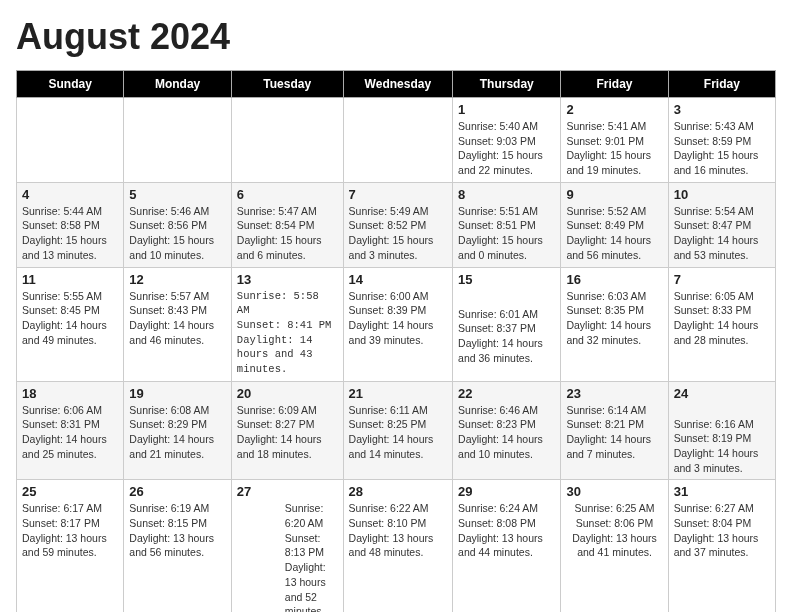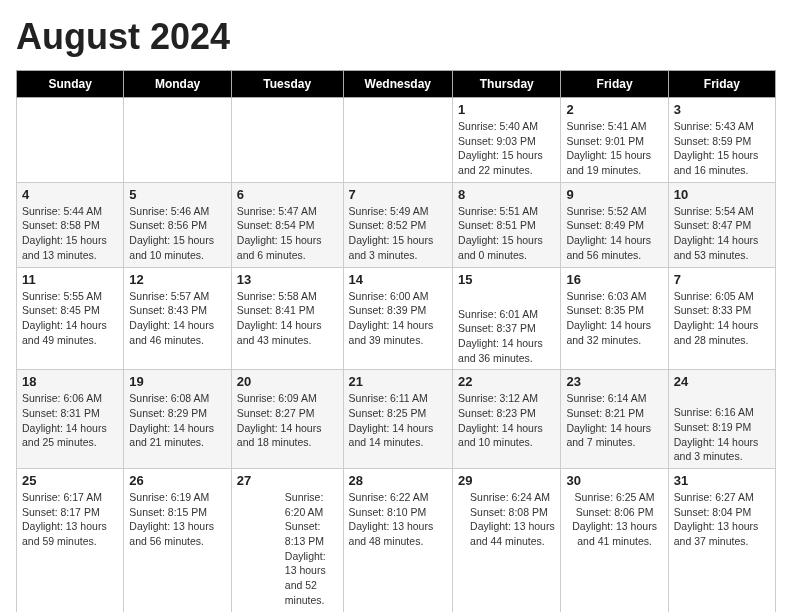--- a/index.html
+++ b/index.html
@@ -188,21 +188,21 @@
 Daylight: 14 hours and 49 minutes.</div>
         </td>
         <td>
           <div class="day-number">12</div>
           <div class="day-info" style="white-space: pre-line;">Sunrise: 5:57 AM
 Sunset: 8:43 PM
 Daylight: 14 hours and 46 minutes.</div>
         </td>
         <td>
           <div class="day-number">13</div>
-          <div class="day-info" style="white-space: pre-line;">Sunrise: 5:58 AM
+          <div class="day-info" style="white-space: pre-line; font-family: Liberation Mono, monospace;">Sunrise: 5:58 AM
 Sunset: 8:41 PM
 Daylight: 14 hours and 43 minutes.</div>
         </td>
         <td>
           <div class="day-number">14</div>
           <div class="day-info" style="white-space: pre-line;">Sunrise: 6:00 AM
 Sunset: 8:39 PM
 Daylight: 14 hours and 39 minutes.</div>
         </td>
         <td>
@@ -244,21 +244,21 @@
 Daylight: 14 hours and 18 minutes.</div>
         </td>
         <td>
           <div class="day-number">21</div>
           <div class="day-info" style="white-space: pre-line;">Sunrise: 6:11 AM
 Sunset: 8:25 PM
 Daylight: 14 hours and 14 minutes.</div>
         </td>
         <td>
           <div class="day-number">22</div>
-          <div class="day-info" style="white-space: pre-line;">Sunrise: 3:12 AM
+          <div class="day-info" style="white-space: pre-line;">Sunrise: 6:46 AM
 Sunset: 8:23 PM
 Daylight: 14 hours and 10 minutes.</div>
         </td>
         <td>
           <div class="day-number">23</div>
           <div class="day-info" style="white-space: pre-line;">Sunrise: 6:14 AM
 Sunset: 8:21 PM
 Daylight: 14 hours and 7 minutes.</div>
         </td>
         <td>
@@ -288,21 +288,21 @@
 Daylight: 13 hours and 52 minutes.</div>
         </td>
         <td>
           <div class="day-number">28</div>
           <div class="day-info" style="white-space: pre-line;">Sunrise: 6:22 AM
 Sunset: 8:10 PM
 Daylight: 13 hours and 48 minutes.</div>
         </td>
         <td>
           <div class="day-number">29</div>
-          <div class="day-info" style="white-space: pre-line; margin-left: 12px;">Sunrise: 6:24 AM
+          <div class="day-info" style="white-space: pre-line;">Sunrise: 6:24 AM
 Sunset: 8:08 PM
 Daylight: 13 hours and 44 minutes.</div>
         </td>
         <td>
           <div class="day-number">30</div>
           <div class="day-info" style="white-space: pre-line; text-align: center;">Sunrise: 6:25 AM
 Sunset: 8:06 PM
 Daylight: 13 hours and 41 minutes.</div>
         </td>
         <td>

